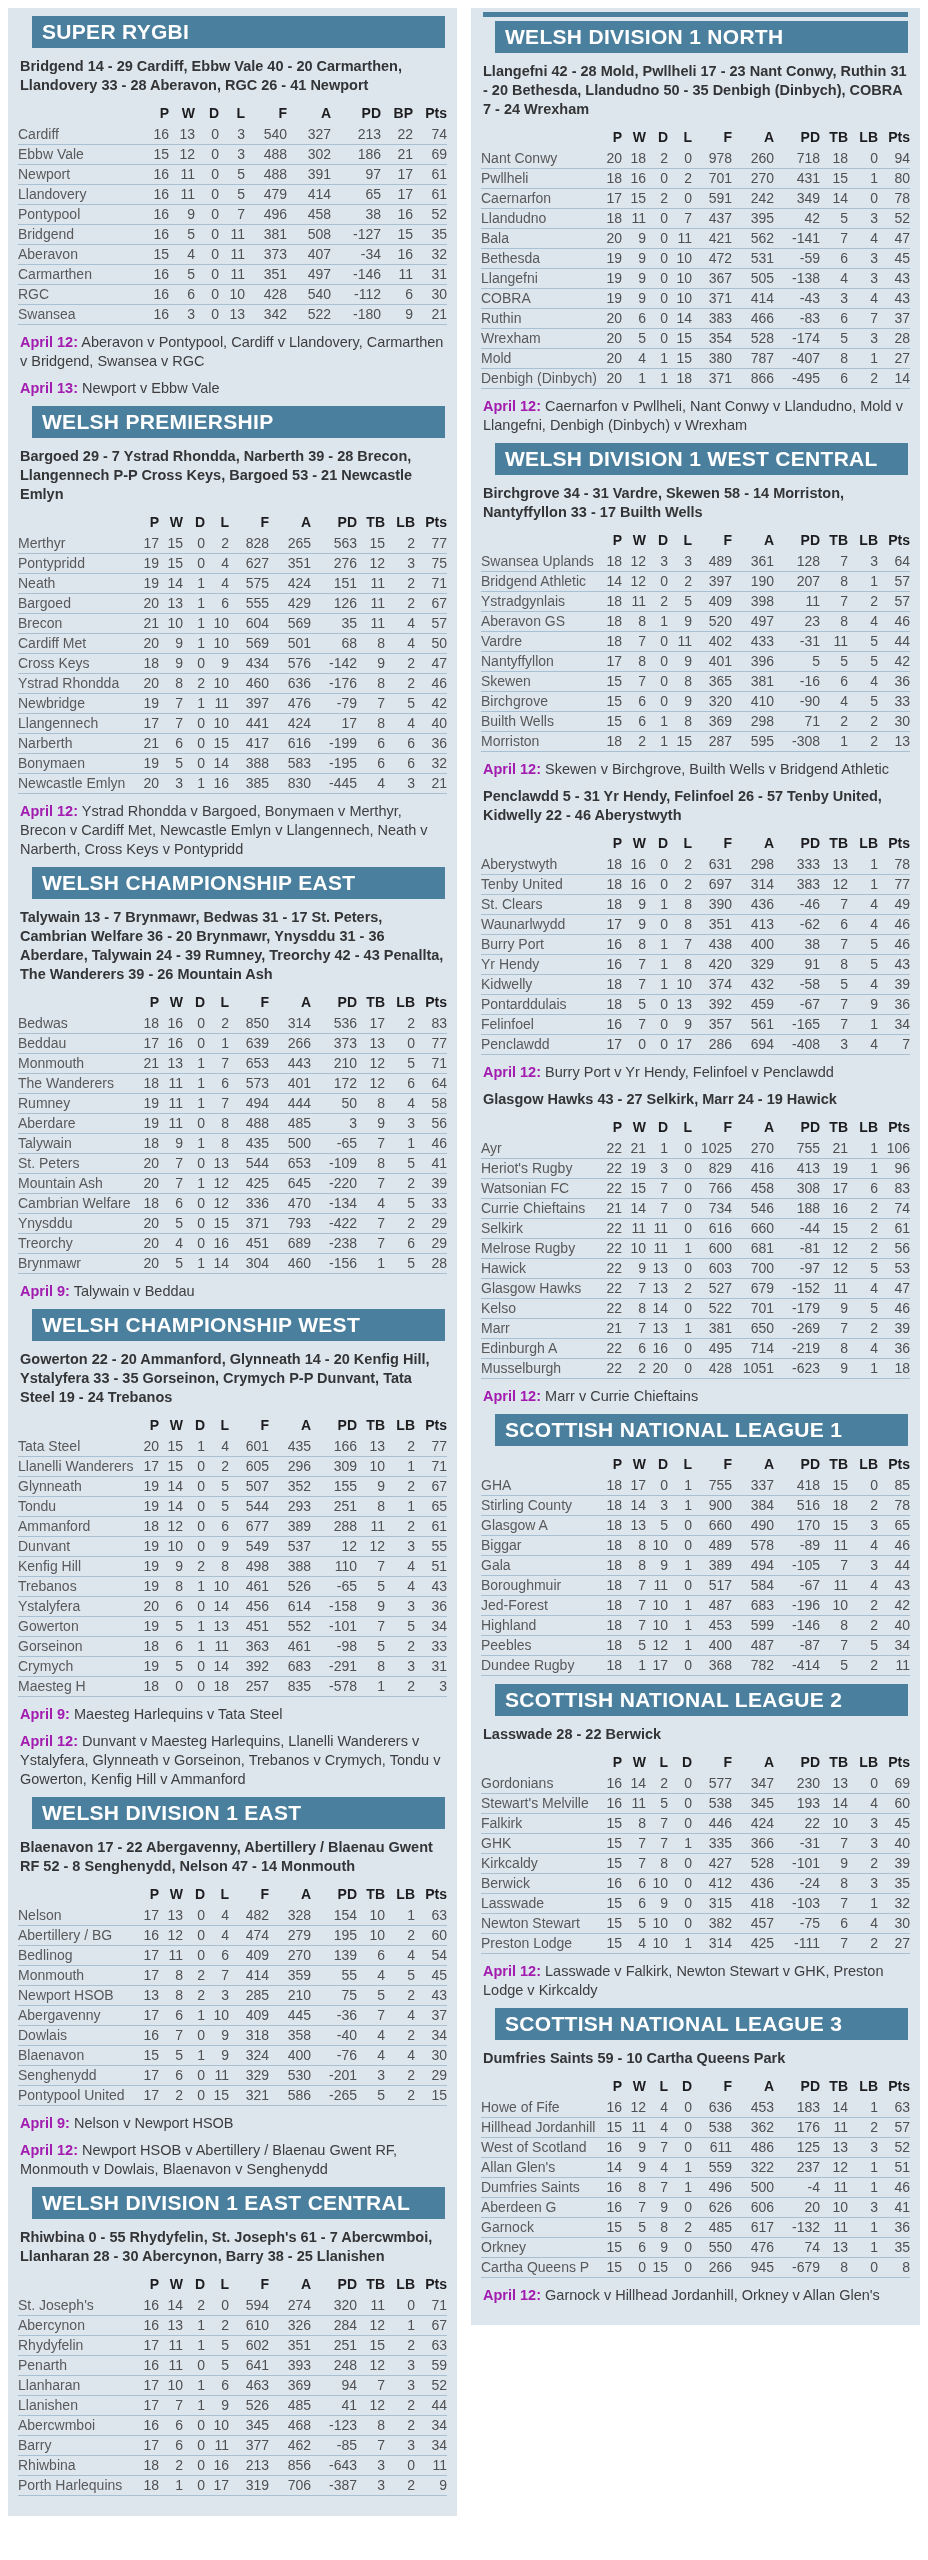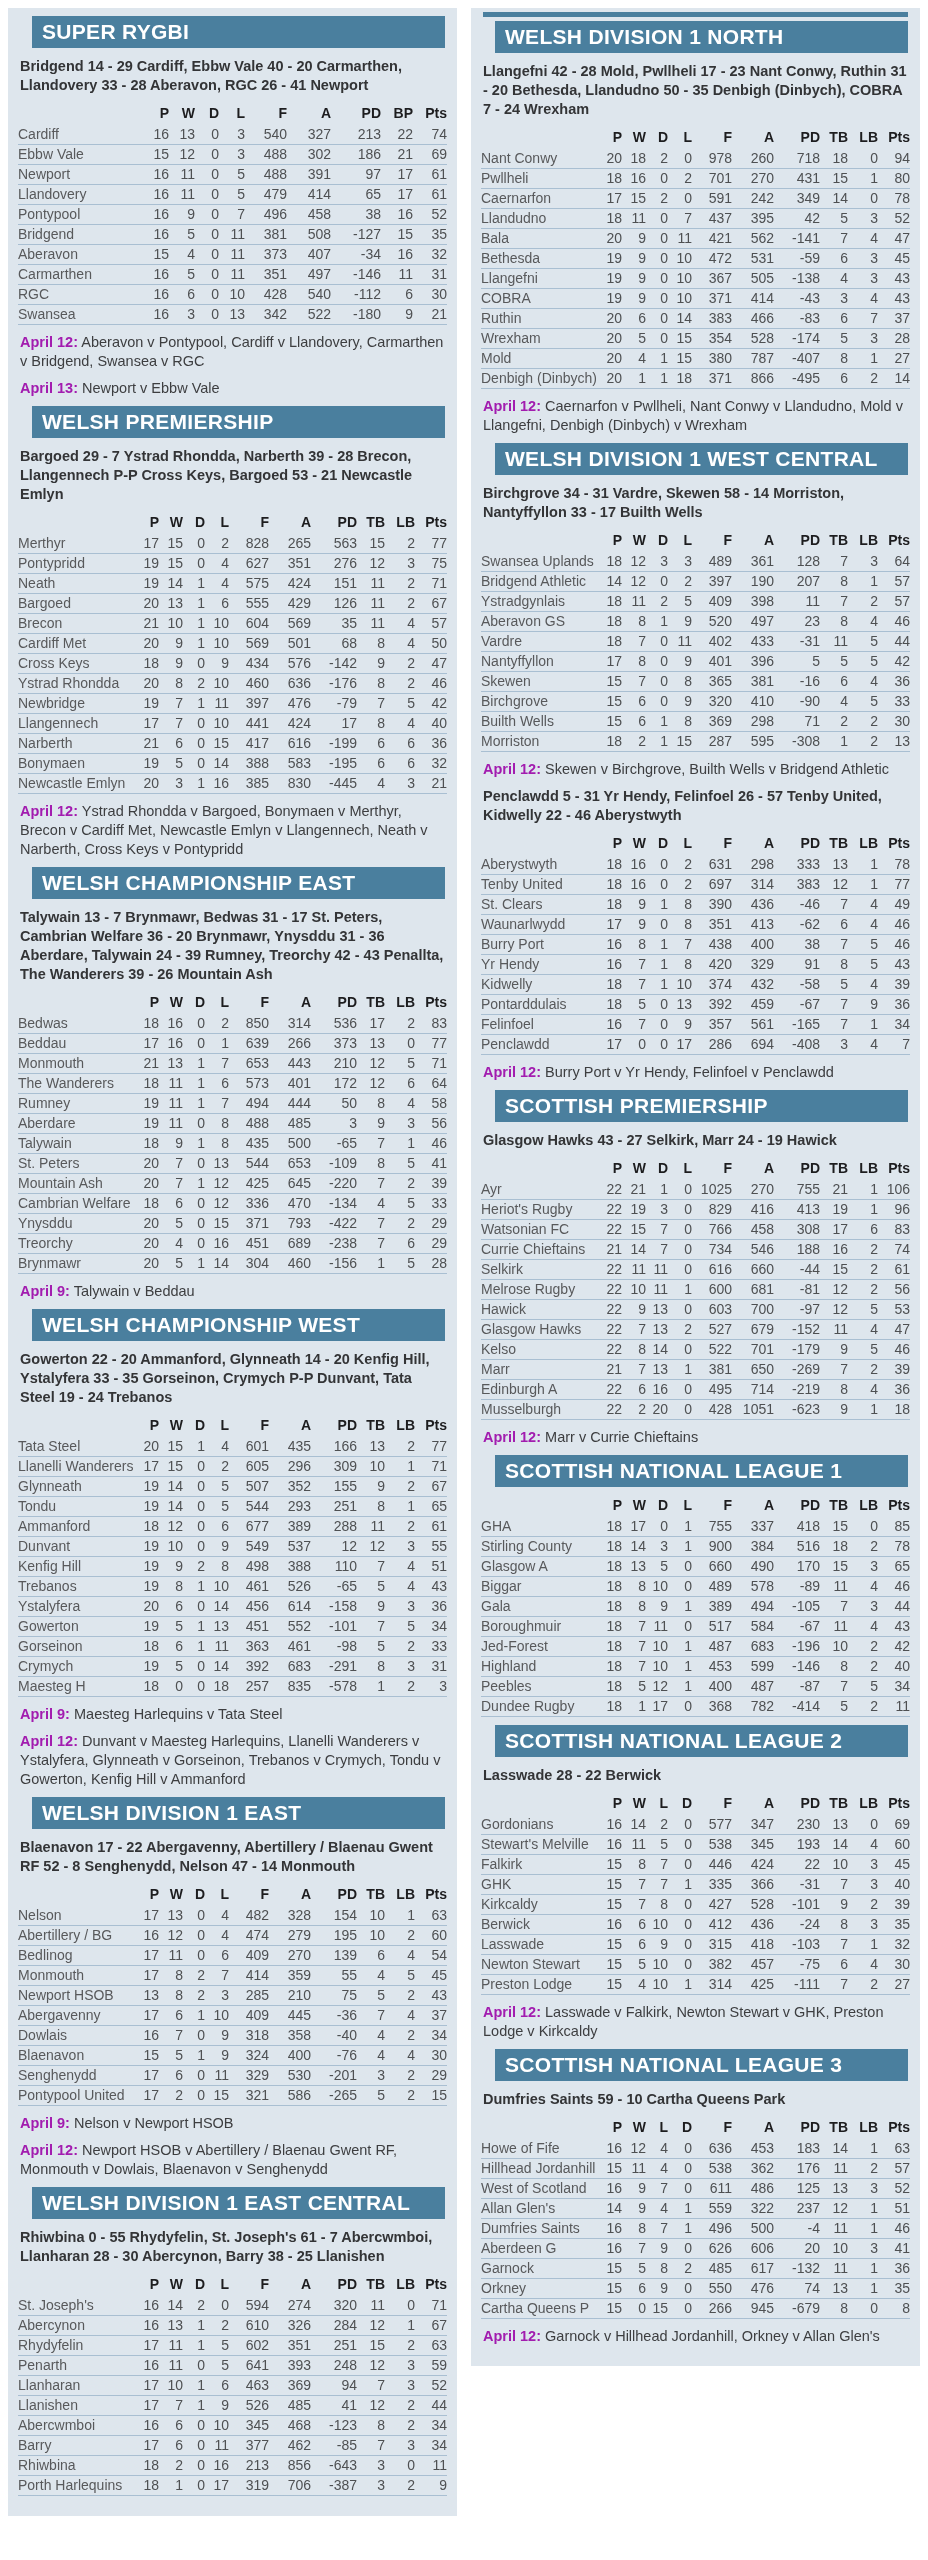--- a/index.html
+++ b/index.html
@@ -1659,21 +1659,20 @@
               <td>-408</td>
               <td>3</td>
               <td>4</td>
               <td>7</td>
             </tr>
           </tbody>
         </table>
         <p class="fixture"><span class="fdate">April 12:</span> <span>Burry Port v Yr Hendy, Felinfoel v Penclawdd</span></p>
       </div>
       <div class="section">
-        <div class="hdr-bar"><span class="title">SCOTTISH PREMIERSHIP</span></div>
         <p class="results">Glasgow Hawks 43 - 27 Selkirk, Marr 24 - 19 Hawick</p>
         <table>
           <colgroup>
             <col>
             <col style="width: 24px;">
             <col style="width: 24px;">
             <col style="width: 22px;">
             <col style="width: 24px;">
             <col style="width: 40px;">
             <col style="width: 42px;">

